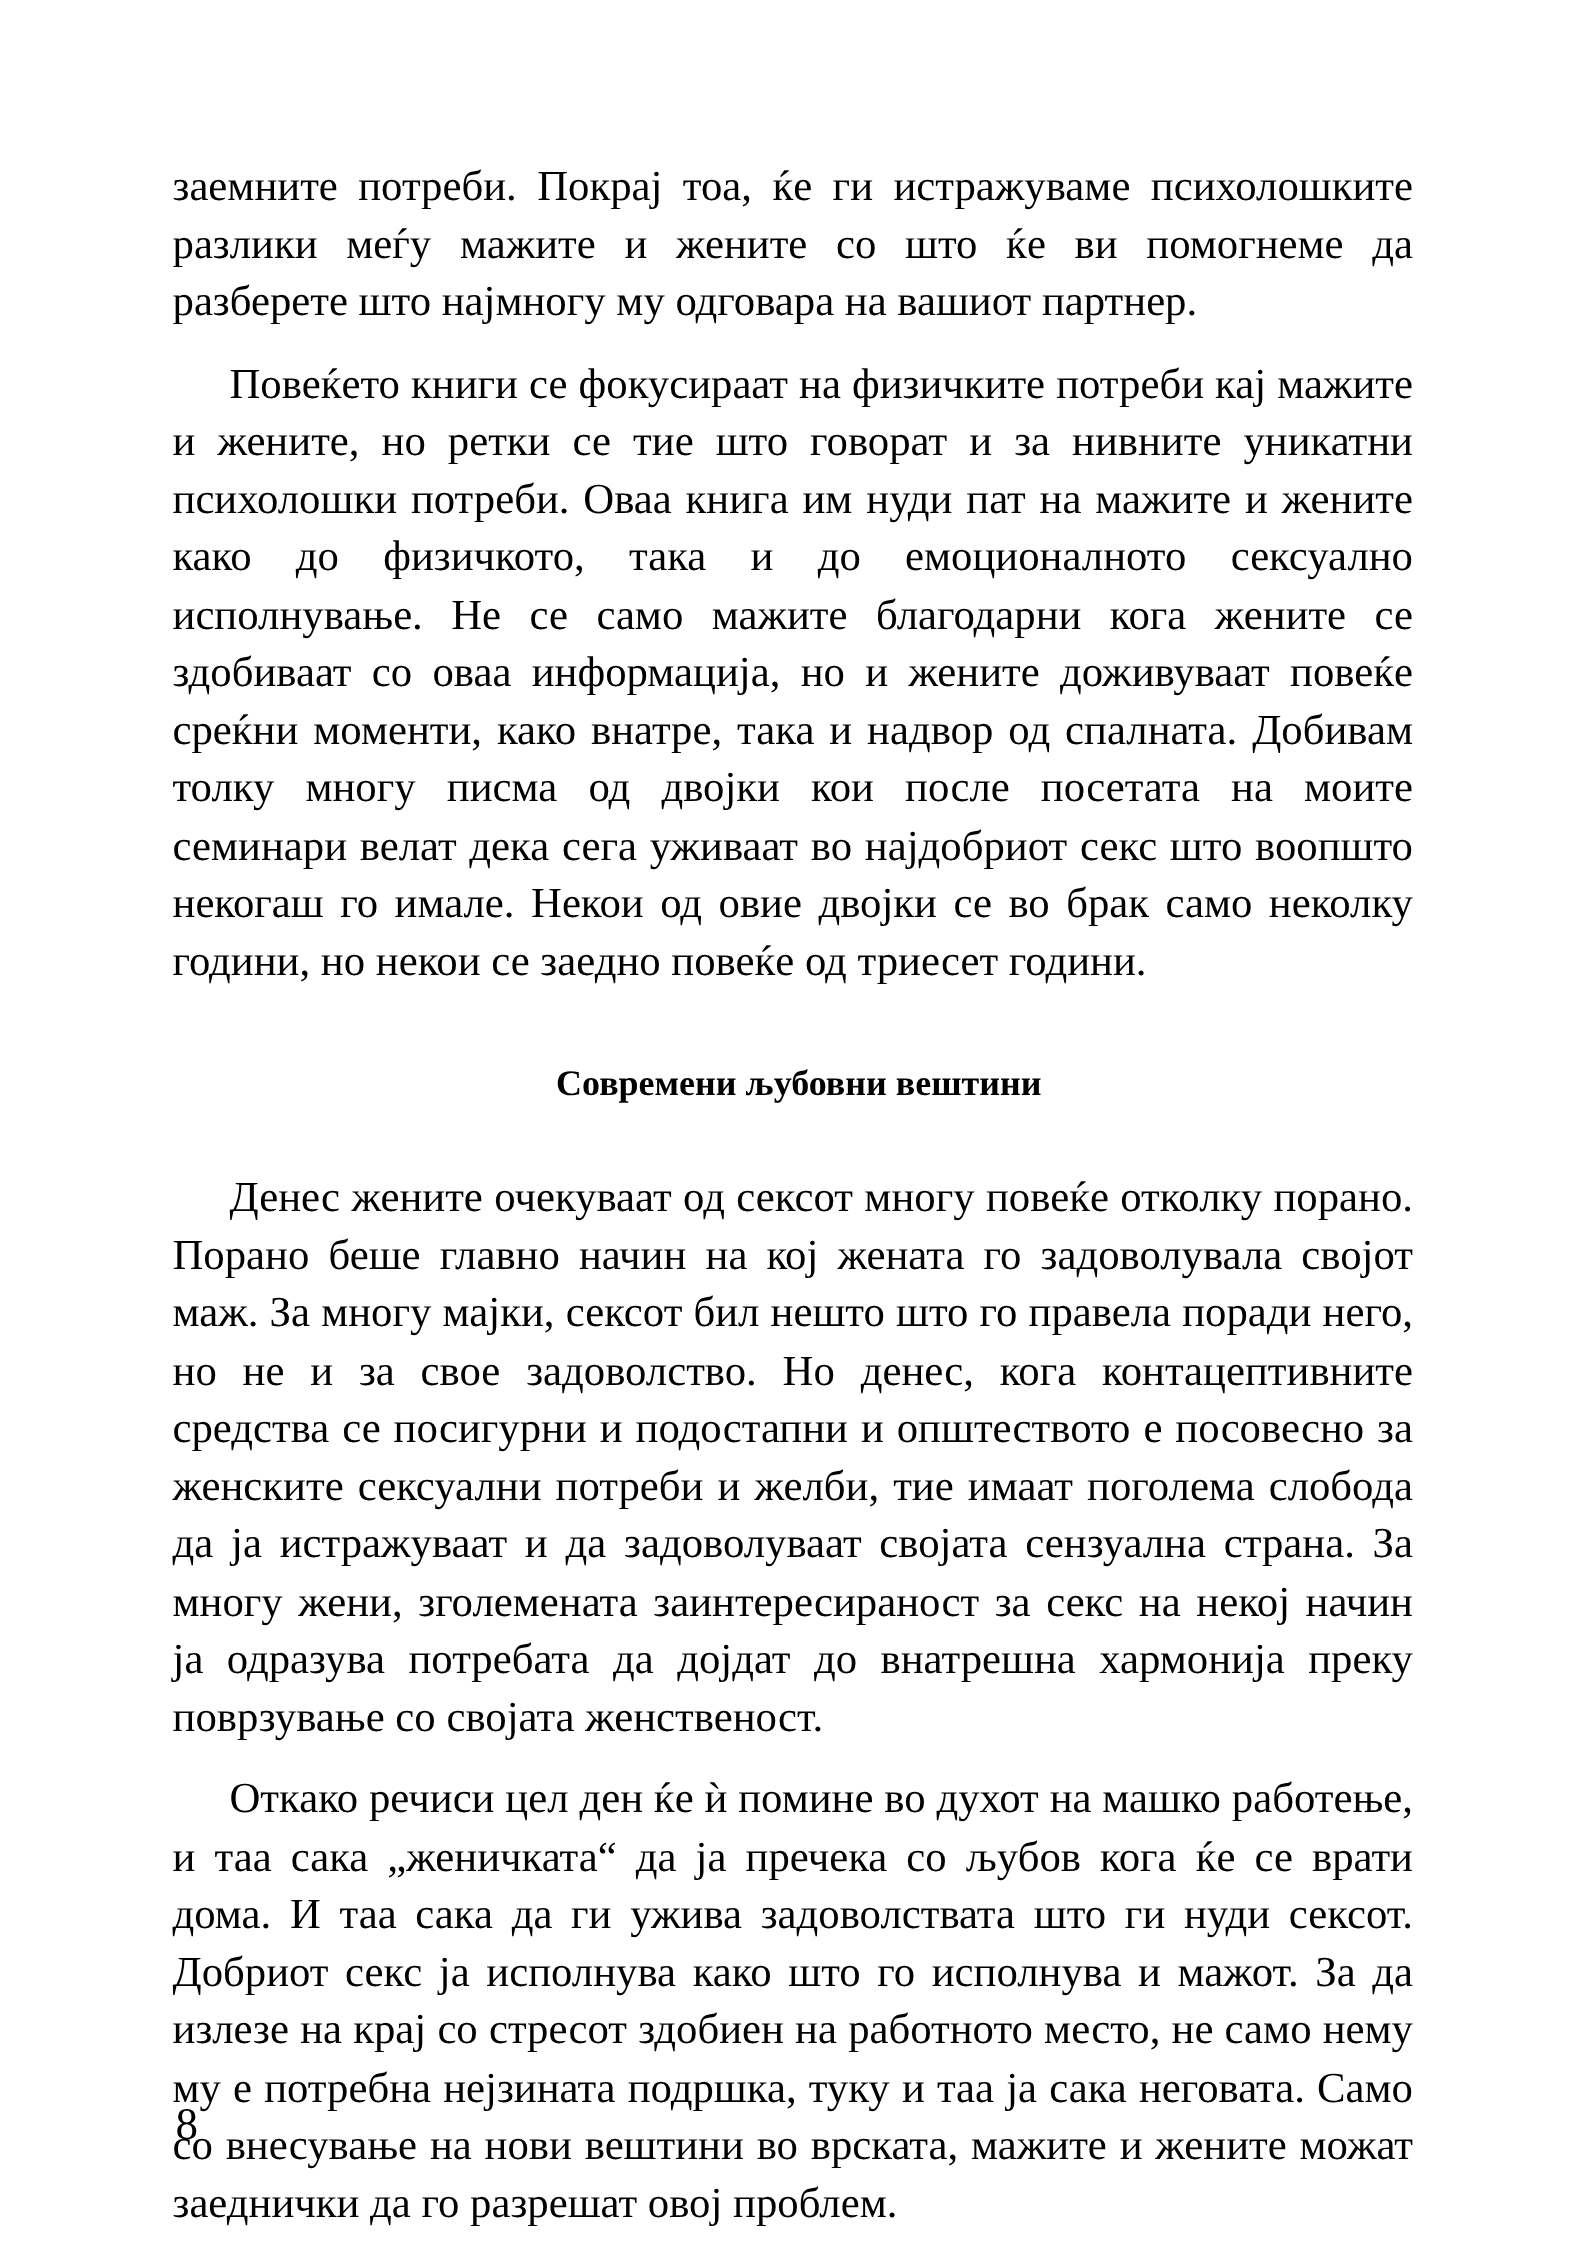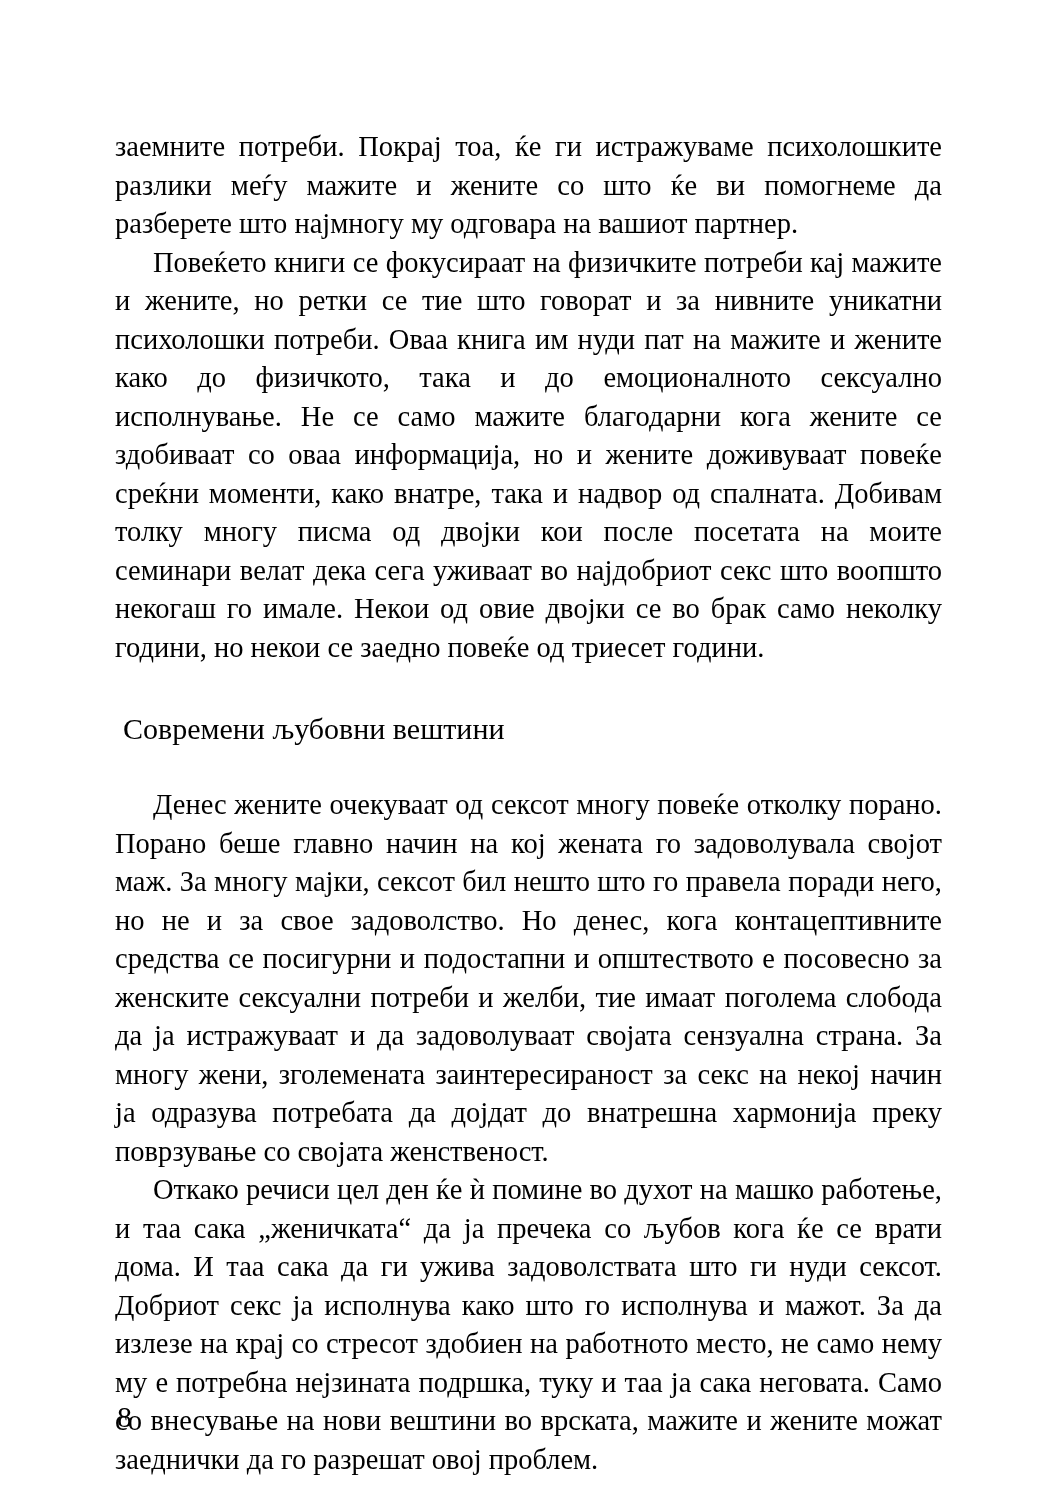--- a/index.html
+++ b/index.html
@@ -12,38 +12,39 @@
     width: 1058px;
     height: 1510px;
     background: #ffffff;
     color: #000000;
     font-family: "Liberation Serif", serif;
     overflow: hidden;
   }
   .text-block {
     position: absolute;
     left: 115px;
-    top: 128px;
+    top: 106px;
     width: 827px;
     font-size: 28.5px;
     line-height: 38.5px;
     text-align: justify;
   }
   .para {
     margin: 0;
     padding: 0;
   }
   .para.indent {
     text-indent: 38px;
+    margin-top: 16px;
   }
   .section-heading {
-    font-size: 30px;
+    font-size: 24px;
     line-height: 34px;
-    font-weight: normal;
-    text-align: left;
+    font-weight: bold;
+    text-align: center;
     margin: 45px 0 40px 8px;
   }
   .italic {
   }
   .page-number {
     position: absolute;
     left: 117px;
     top: 1399px;
     font-size: 30px;
     line-height: 36px;

